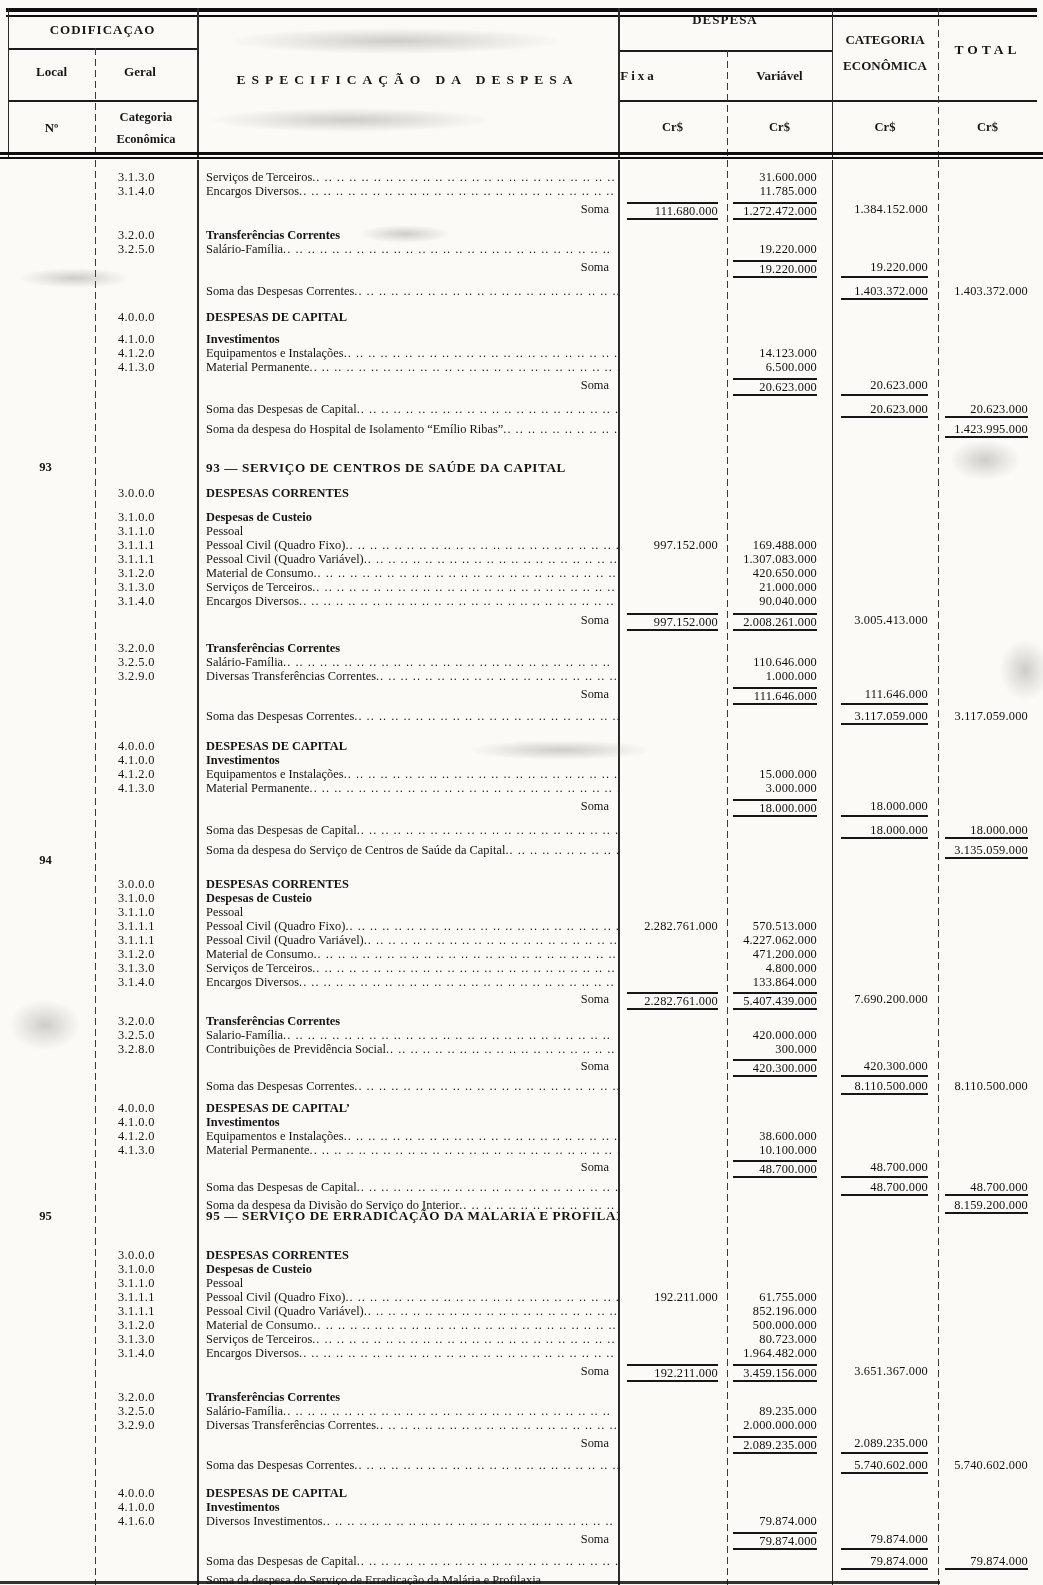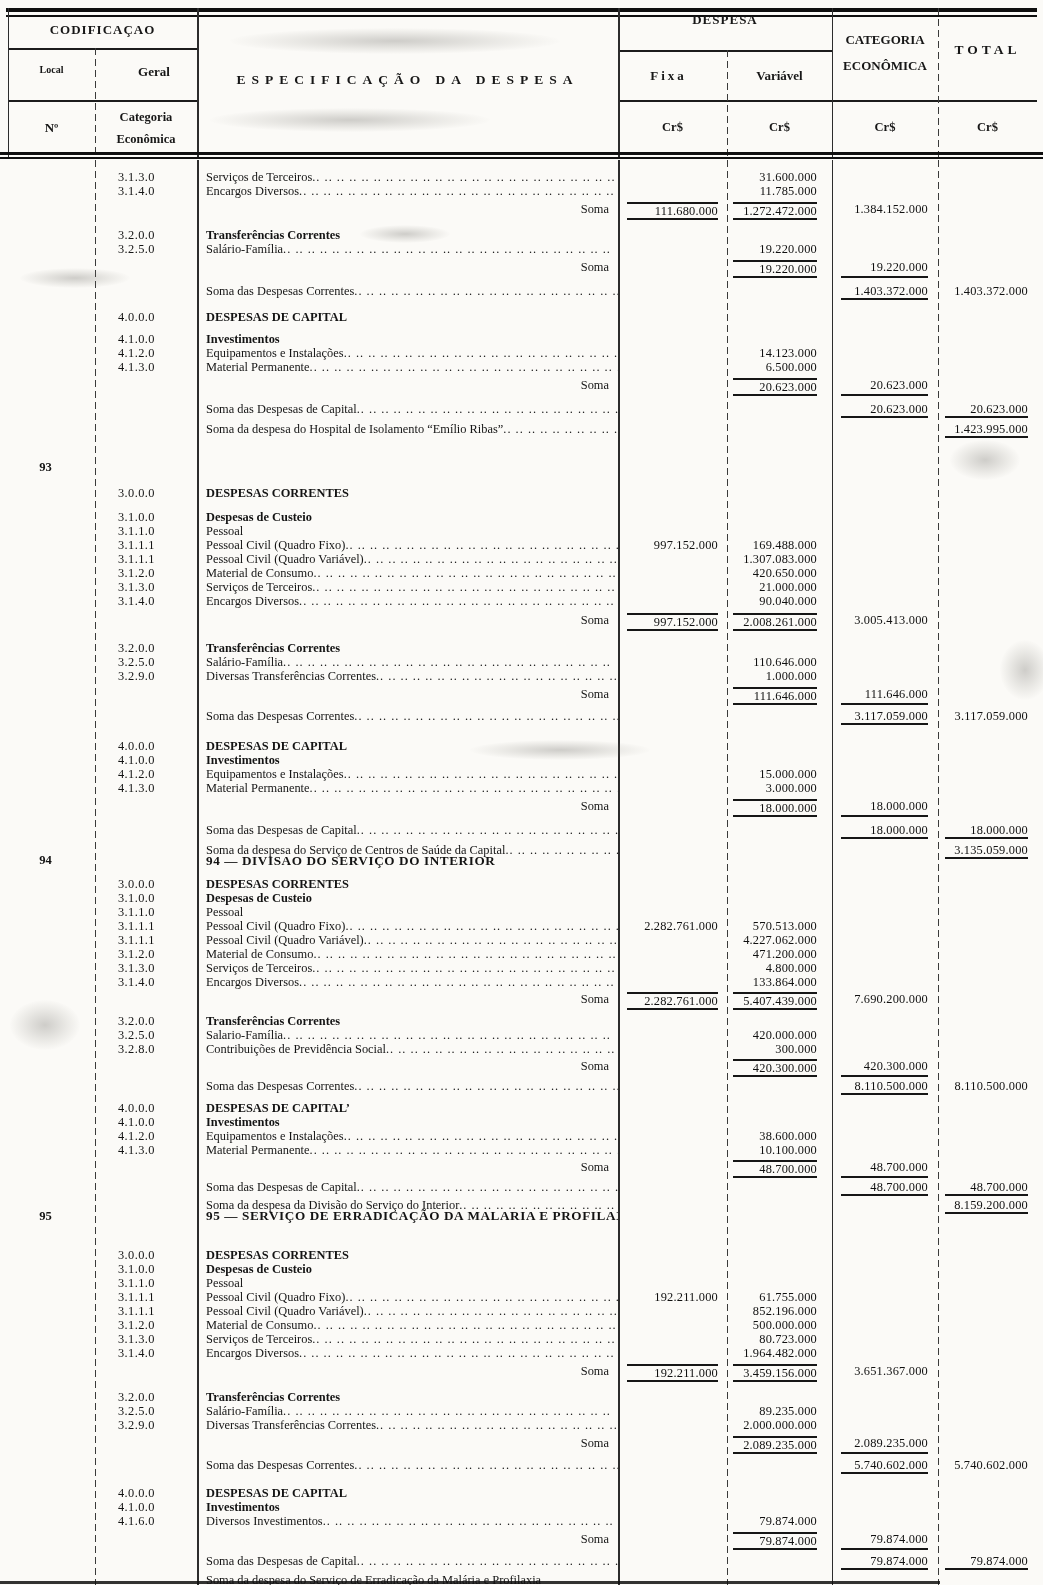--- a/index.html
+++ b/index.html
@@ -54,24 +54,24 @@
   <div class="hrule" style="left:6px;top:15px;width:1031px;height:2px;"></div>
 
   <div id="hdr">
 
     <div class="hcell" style="left:0;top:14px;width:189px;font-size:13px;letter-spacing:1px;">CODIFICAÇAO</div>
     <div class="hcell" style="left:610px;top:4px;width:214px;font-size:13px;letter-spacing:1px;">DESPESA</div>
     <div class="hcell" style="left:824px;top:24px;width:106px;font-size:13px;">CATEGORIA</div>
     <div class="hcell" style="left:824px;top:50px;width:106px;font-size:13px;">ECONÔMICA</div>
     <div class="hcell" style="left:930px;top:34px;width:99px;font-size:13.5px;letter-spacing:4px;">TOTAL</div>
 
-    <div class="hcell" style="left:0;top:56px;width:87px;font-size:10px;">Local</div>
-    <div class="hcell" style="left:95px;top:56px;width:102px;font-size:13px;">Geral</div>
+    <div class="hcell" style="left:0;top:56px;width:87px;font-size:13px;">Local</div>
+    <div class="hcell" style="left:81px;top:56px;width:102px;font-size:13px;">Geral</div>
     <div class="hcell" style="left:189px;top:64px;width:421px;font-size:13.5px;letter-spacing:6px;white-space:nowrap;text-align:center;">ESPECIFICAÇÃO DA DESPESA</div>
-    <div class="hcell" style="left:606px;top:60px;width:109px;font-size:13px;letter-spacing:3px;text-align:center;">Fixa</div>
+    <div class="hcell" style="left:576px;top:60px;width:109px;font-size:13px;letter-spacing:3px;text-align:center;">Fixa</div>
     <div class="hcell" style="left:719px;top:60px;width:105px;font-size:13px;">Variável</div>
 
     <div class="hcell" style="left:0;top:112px;width:87px;font-size:13px;">Nº</div>
     <div class="hcell" style="left:87px;top:102px;width:102px;font-size:12.5px;">Categoria</div>
     <div class="hcell" style="left:87px;top:124px;width:102px;font-size:12.5px;">Econômica</div>
     <div class="hcell" style="left:610px;top:112px;width:109px;font-size:12.5px;">Cr$</div>
     <div class="hcell" style="left:719px;top:112px;width:105px;font-size:12.5px;">Cr$</div>
     <div class="hcell" style="left:824px;top:112px;width:106px;font-size:12.5px;">Cr$</div>
     <div class="hcell" style="left:930px;top:112px;width:99px;font-size:12.5px;">Cr$</div>
 
@@ -266,20 +266,23 @@
           <div class="amt a-v"></div>
           <div class="amt a-c"></div>
           <div class="amt a-t rb">1.423.995.000</div>
         </div>
       </div>
       <div class="block" style="top: 447px; height: 395px;">
         <div class="sp" style="height: 12px;"></div>
         <div class="row sec">
           <div class="local">93</div>
           <div class="code"></div>
+          <div class="spec sectitle">
+            <span class="lbl">93 — SERVIÇO DE CENTROS DE SAÚDE DA CAPITAL</span>
+          </div>
           <div class="amt a-f"></div>
           <div class="amt a-v"></div>
           <div class="amt a-c"></div>
           <div class="amt a-t"></div>
         </div>
         <div class="sp" style="height: 10px;"></div>
         <div class="row">
           <div class="local"></div>
           <div class="code">3.0.0.0</div>
           <div class="spec">
@@ -524,23 +527,20 @@
           <div class="amt a-v"></div>
           <div class="amt a-c"></div>
           <div class="amt a-t rb">3.135.059.000</div>
         </div>
       </div>
       <div class="block" style="top: 842px; height: 354px;">
         <div class="sp" style="height: 10px;"></div>
         <div class="row sec">
           <div class="local">94</div>
           <div class="code"></div>
-          <div class="spec sectitle">
-            <span class="lbl">94 — DIVISAO DO SERVIÇO DO INTERIOR</span>
-          </div>
           <div class="amt a-f"></div>
           <div class="amt a-v"></div>
           <div class="amt a-c"></div>
           <div class="amt a-t"></div>
         </div>
         <div class="sp" style="height: 8px;"></div>
         <div class="row">
           <div class="local"></div>
           <div class="code">3.0.0.0</div>
           <div class="spec">

